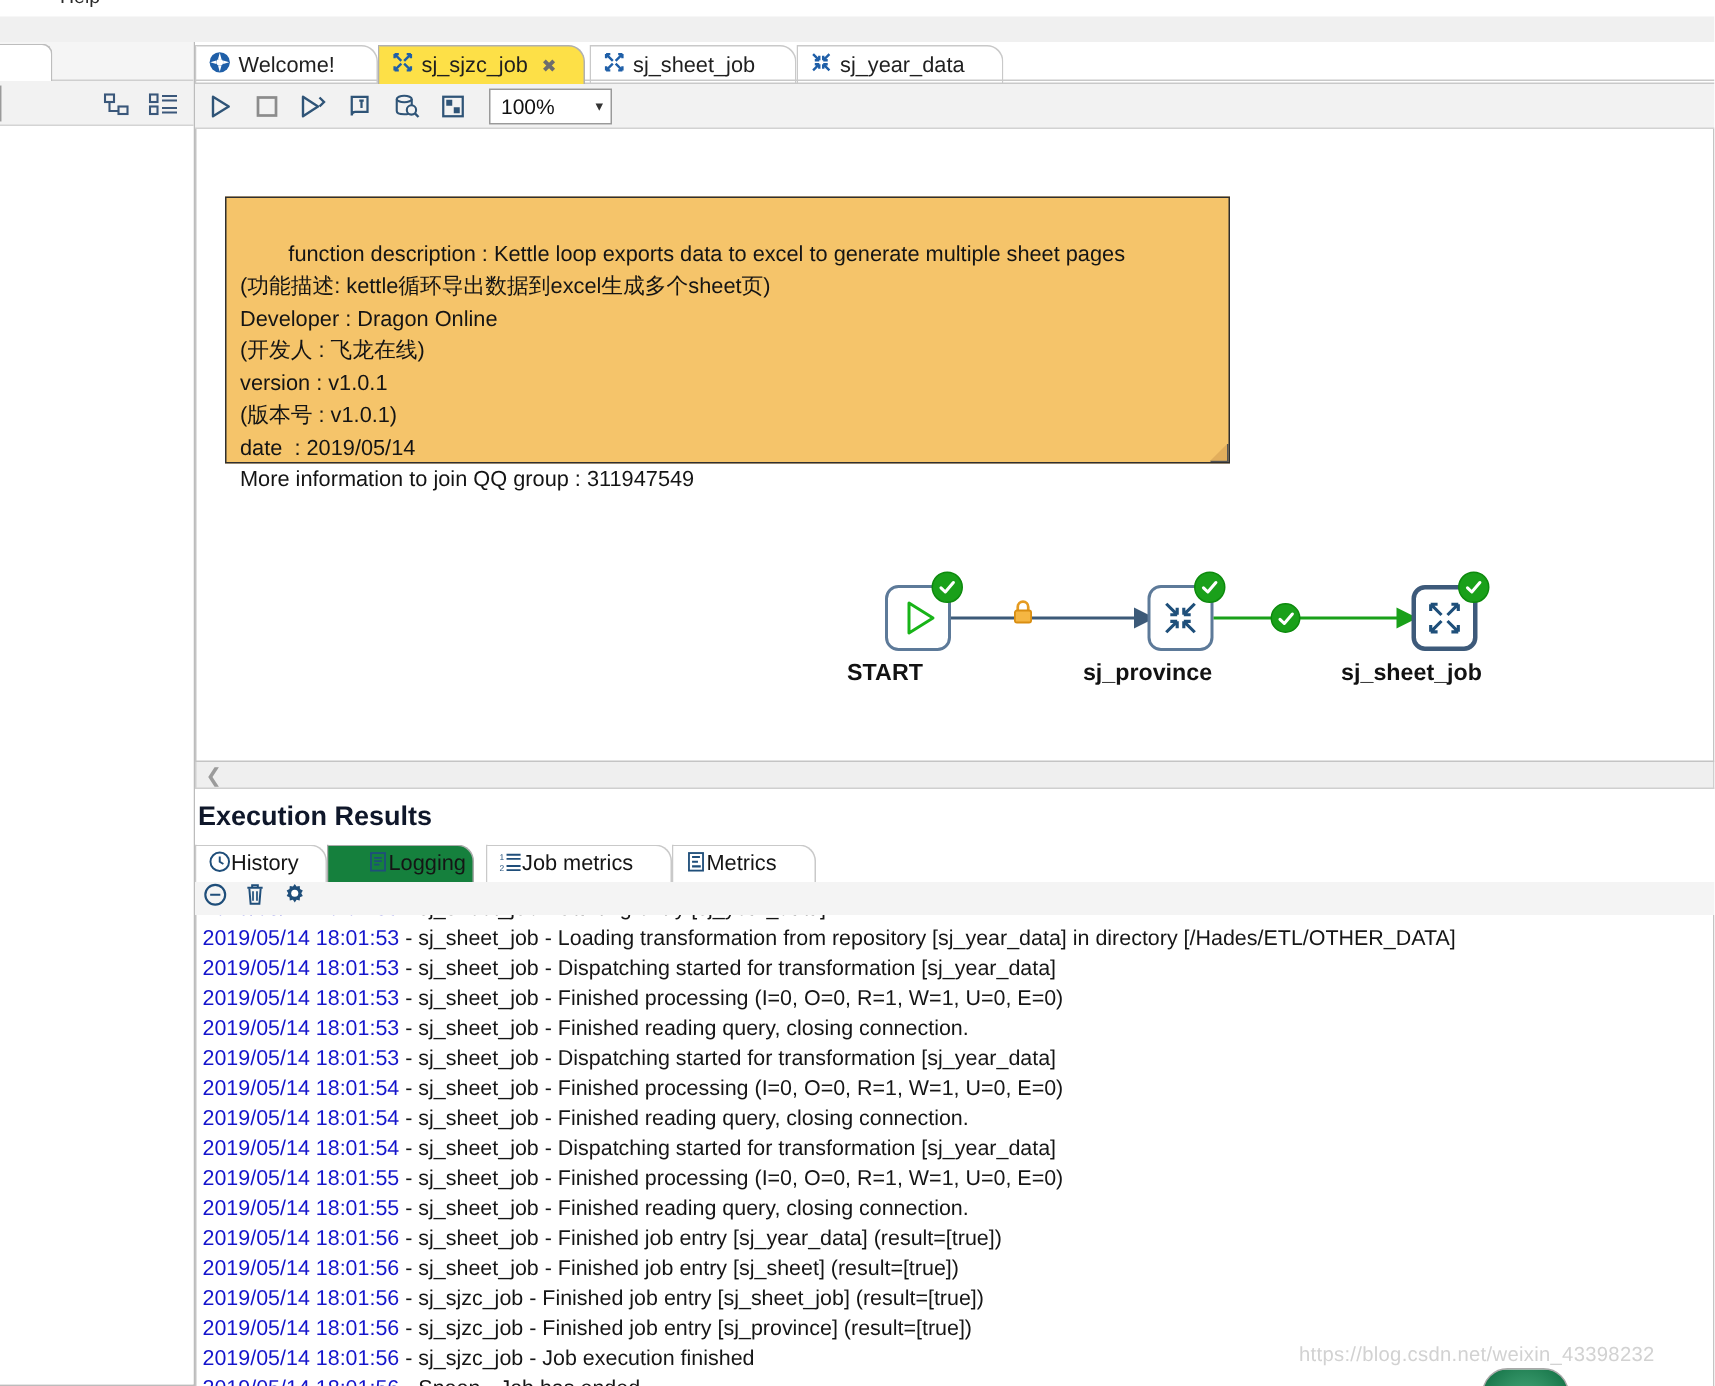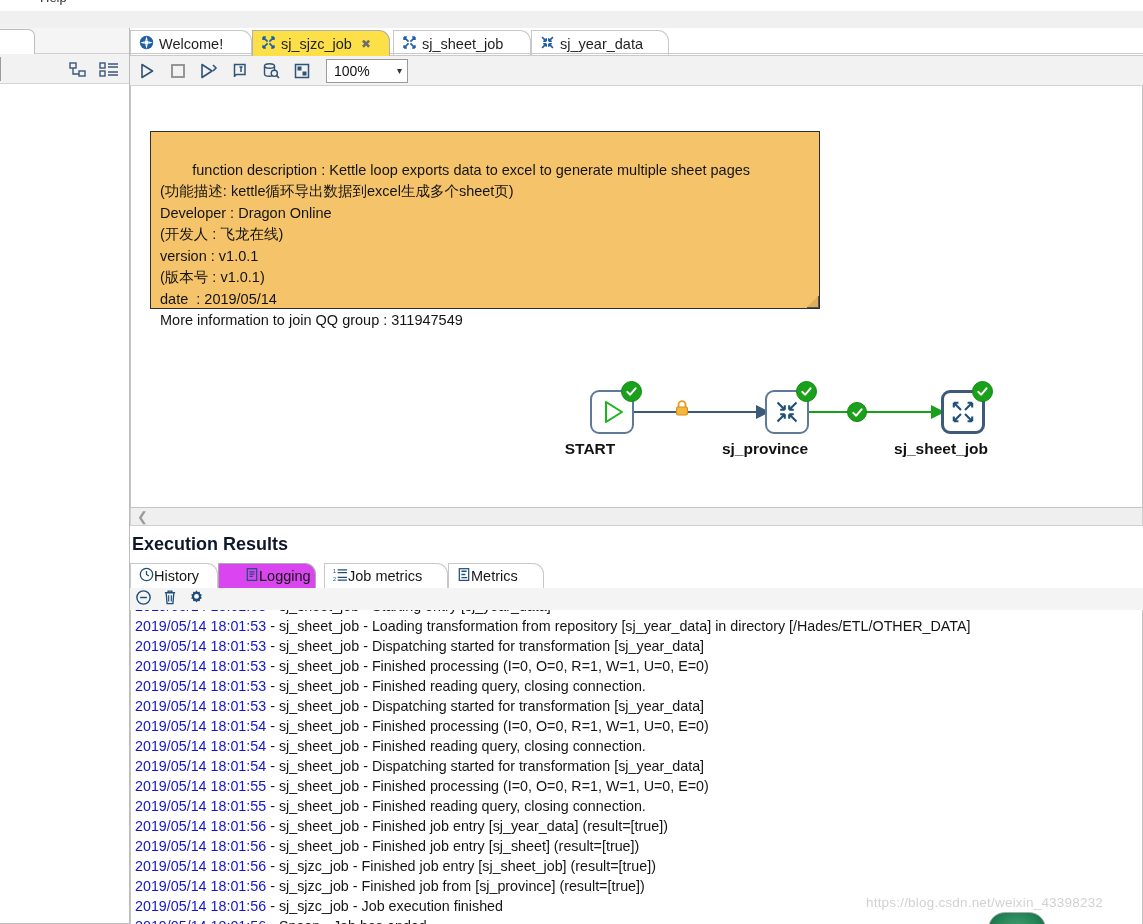--- a/index.html
+++ b/index.html
@@ -184,21 +184,21 @@
   .exec-tabbar {
     position: absolute; left: 0; top: 534px; width: 1013px; height: 26px;
   }
   .etab {
     position: absolute; top: 1px; height: 25px;
     display: flex; align-items: center; gap: 0; padding: 0 8px;
     font-size: 14.5px; color: #151515; white-space: nowrap;
     border: 1px solid #c9c9c9; border-bottom: none;
     border-radius: 0 11px 0 0; background: #ffffff;
   }
-  .etab.active { background: #d946ef; border-color: #ababab; z-index: 3; padding-left: 26px; }
+  .etab.active { background: #15803d; border-color: #ababab; z-index: 3; padding-left: 26px; }
   .exec-tabbar-underline {
     position: absolute; left: 0; top: 25px; width: 1013px; height: 1px;
     background: #c9c9c9;
   }
 
   .log-toolbar {
     position: absolute; left: 0; top: 560px; width: 1013px; height: 22px;
     background: #f4f4f4;
     display: flex; align-items: center; gap: 10px; padding-left: 5px;
   }
@@ -539,21 +539,21 @@
         <div class="log-line"><span class="ts">2019/05/14 18:01:53</span><span> - sj_sheet_job - Finished reading query, closing connection.</span></div>
         <div class="log-line"><span class="ts">2019/05/14 18:01:53</span><span> - sj_sheet_job - Dispatching started for transformation [sj_year_data]</span></div>
         <div class="log-line"><span class="ts">2019/05/14 18:01:54</span><span> - sj_sheet_job - Finished processing (I=0, O=0, R=1, W=1, U=0, E=0)</span></div>
         <div class="log-line"><span class="ts">2019/05/14 18:01:54</span><span> - sj_sheet_job - Finished reading query, closing connection.</span></div>
         <div class="log-line"><span class="ts">2019/05/14 18:01:54</span><span> - sj_sheet_job - Dispatching started for transformation [sj_year_data]</span></div>
         <div class="log-line"><span class="ts">2019/05/14 18:01:55</span><span> - sj_sheet_job - Finished processing (I=0, O=0, R=1, W=1, U=0, E=0)</span></div>
         <div class="log-line"><span class="ts">2019/05/14 18:01:55</span><span> - sj_sheet_job - Finished reading query, closing connection.</span></div>
         <div class="log-line"><span class="ts">2019/05/14 18:01:56</span><span> - sj_sheet_job - Finished job entry [sj_year_data] (result=[true])</span></div>
         <div class="log-line"><span class="ts">2019/05/14 18:01:56</span><span> - sj_sheet_job - Finished job entry [sj_sheet] (result=[true])</span></div>
         <div class="log-line"><span class="ts">2019/05/14 18:01:56</span><span> - sj_sjzc_job - Finished job entry [sj_sheet_job] (result=[true])</span></div>
-        <div class="log-line"><span class="ts">2019/05/14 18:01:56</span><span> - sj_sjzc_job - Finished job from [sj_province] (result=[true])</span></div>
+        <div class="log-line"><span class="ts">2019/05/14 18:01:56</span><span> - sj_sjzc_job - Finished job entry [sj_province] (result=[true])</span></div>
         <div class="log-line"><span class="ts">2019/05/14 18:01:56</span><span> - sj_sjzc_job - Job execution finished</span></div>
         <div class="log-line"><span class="ts">2019/05/14 18:01:56</span><span> - Spoon - Job has ended.</span></div>
       </div>
     </div>
 
   </div>
 
   <div class="statusbar-pill"></div>
   <div class="statusblob"></div>
   <div class="watermark">https://blog.csdn.net/weixin_43398232</div>

